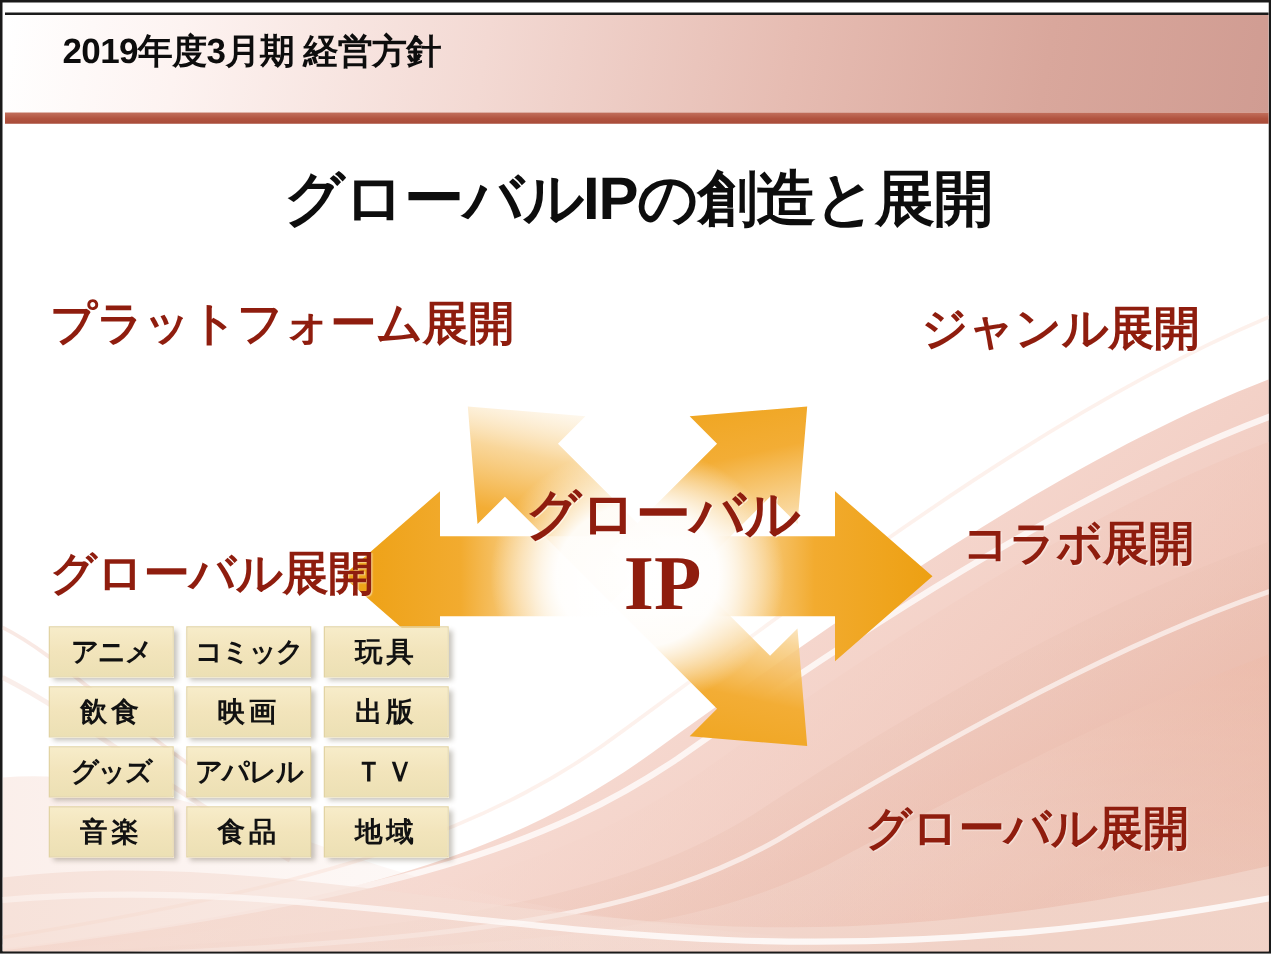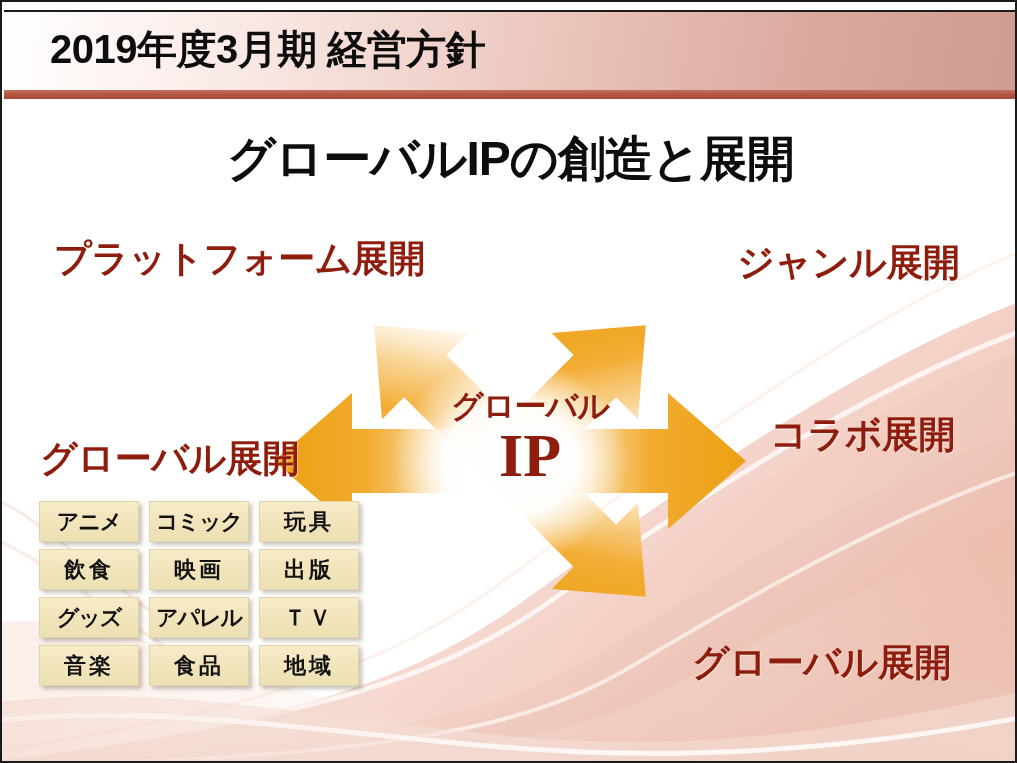--- a/index.html
+++ b/index.html
@@ -54,21 +54,21 @@
     top: 88px;
     width: 1011px;
     height: 9px;
     background: linear-gradient(180deg, #c2705d 0%, #b1533f 55%, #a84b39 100%);
     z-index: 2;
   }
   #header-title {
     position: absolute;
     left: 48px;
     top: 20px;
-    font-size: 40px;
+    font-size: 28px;
     font-weight: bold;
     color: #0d0d0d;
     letter-spacing: -0.5px;
     white-space: nowrap;
     z-index: 3;
   }
 
   
   #slide-title {
     position: absolute;
@@ -100,34 +100,34 @@
     left: 388px;
     top: 388px;
     width: 280px;
     text-align: center;
     color: #8f1d0e;
     font-weight: bold;
     z-index: 7;
     line-height: 1.0;
     text-shadow: 1px 1px 0 rgba(255,255,255,.55);
   }
-  #center-label .line1 { font-size: 32px; letter-spacing: -1px; display: block; }
+  #center-label .line1 { font-size: 44px; letter-spacing: -1px; display: block; }
   #center-label .line2 { font-size: 62px; display: block; margin-top: 2px; font-family: Liberation Serif, serif; }
 
   
   .spoke-label {
     position: absolute;
     font-weight: bold;
     color: #8f1d0e;
     white-space: nowrap;
     z-index: 7;
     letter-spacing: -0.5px;
     text-shadow: 1px 1px 1px rgba(255,255,255,.5);
   }
-  #label-platform { left: 52px;  top: 232px; font-size: 37px; }
+  #label-platform { left: 38px;  top: 232px; font-size: 37px; }
   #label-genre    { left: 687px; top: 236px; font-size: 37px; margin-left: 48px; }
   #label-tieup    { left: 38px;  top: 432px; font-size: 37px; }
   #label-collab   { left: 768px; top: 408px; font-size: 37px; }
   #label-global   { left: 690px; top: 636px; font-size: 37px; }
 
   
   #tag-grid {
     position: absolute;
     left: 37px;
     top: 499px;

